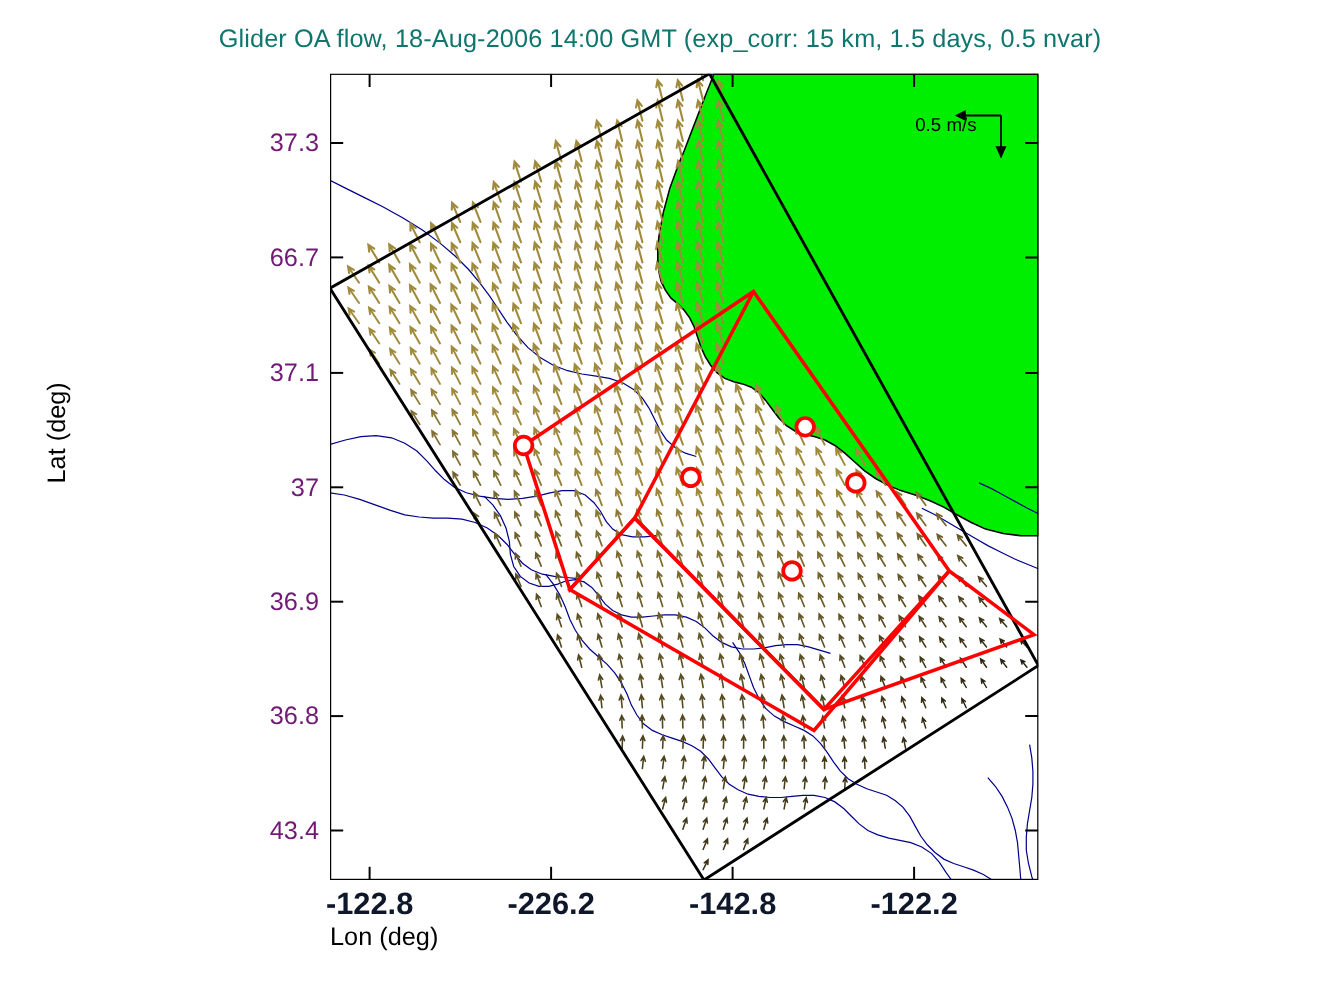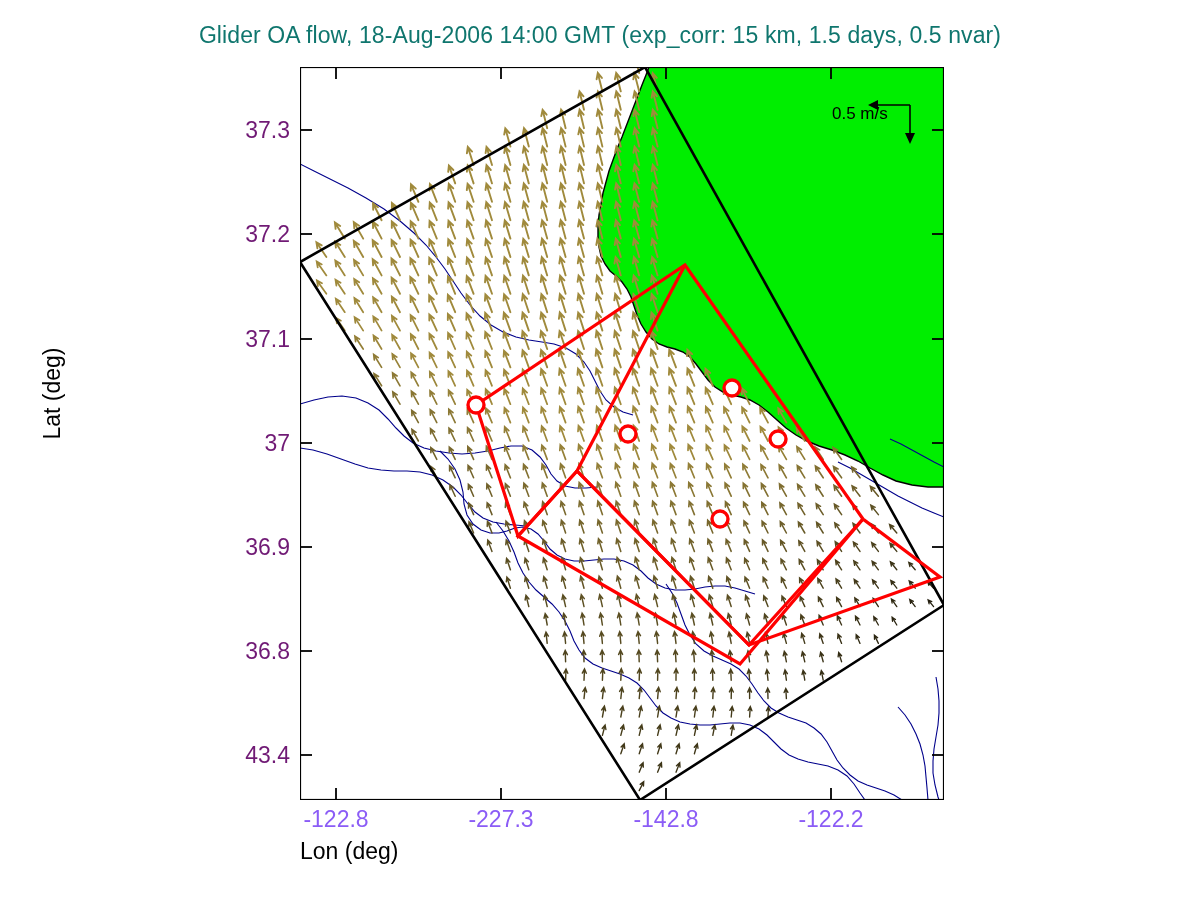--- a/index.html
+++ b/index.html
@@ -19,21 +19,21 @@
   }
   #xlabel{
     position:absolute;left:300px;top:838px;width:644px;text-align:left;
     font-size:23px;color:#000;
   }
 
   .ytick{position:absolute;right:0;width:90px;text-align:right;
          font-size:23px;color:#701a75;transform:translateY(-50%);}
   #yticks{position:absolute;left:195px;top:0;width:95px;height:900px;}
   .xtick{position:absolute;top:0;width:140px;text-align:center;
-         font-size:23px;color:#8b5cf6;transform:translateX(-50%);}
+         font-size:28px;color:#0f172a;transform:translateX(-50%);font-weight:bold;}
   #xticks{position:absolute;left:0;top:806px;width:1200px;height:40px;}
 
   #plotbox{position:absolute;left:300px;top:67px;width:644px;height:733px;}
   #plotsvg{position:absolute;left:0;top:0;}
   #scalelabel{
     position:absolute;left:832px;top:104px;font-size:17px;color:#000;
     white-space:nowrap;
   }
 </style>
 </head>
@@ -41,31 +41,31 @@
 
 <div id="page">
 
   <div id="title">Glider OA flow, 18-Aug-2006 14:00 GMT (exp_corr: 15 km, 1.5 days, 0.5 nvar)</div>
 
   <div id="ylabel">Lat (deg)</div>
   <div id="xlabel">Lon (deg)</div>
 
   <div id="yticks">
     <div class="ytick" style="top:130px">37.3</div>
-    <div class="ytick" style="top:234px">37.2</div>
+    <div class="ytick" style="top:234px">66.7</div>
     <div class="ytick" style="top:339px">37.1</div>
     <div class="ytick" style="top:443px">37</div>
     <div class="ytick" style="top:547px">36.9</div>
     <div class="ytick" style="top:651px">36.8</div>
     <div class="ytick" style="top:755px">43.4</div>
   </div>
 
   <div id="xticks">
     <div class="xtick" style="left:336px">-122.8</div>
-    <div class="xtick" style="left:501px">-227.3</div>
+    <div class="xtick" style="left:501px">-226.2</div>
     <div class="xtick" style="left:666px">-142.8</div>
     <div class="xtick" style="left:831px">-122.2</div>
   </div>
 
   <div id="plotbox">
     <svg id="plotsvg" width="644" height="733" viewBox="0 0 644 733">
       <defs>
         <clipPath id="axclip">
             <rect x="0" y="0" width="644" height="733"></rect>
           </clipPath>

